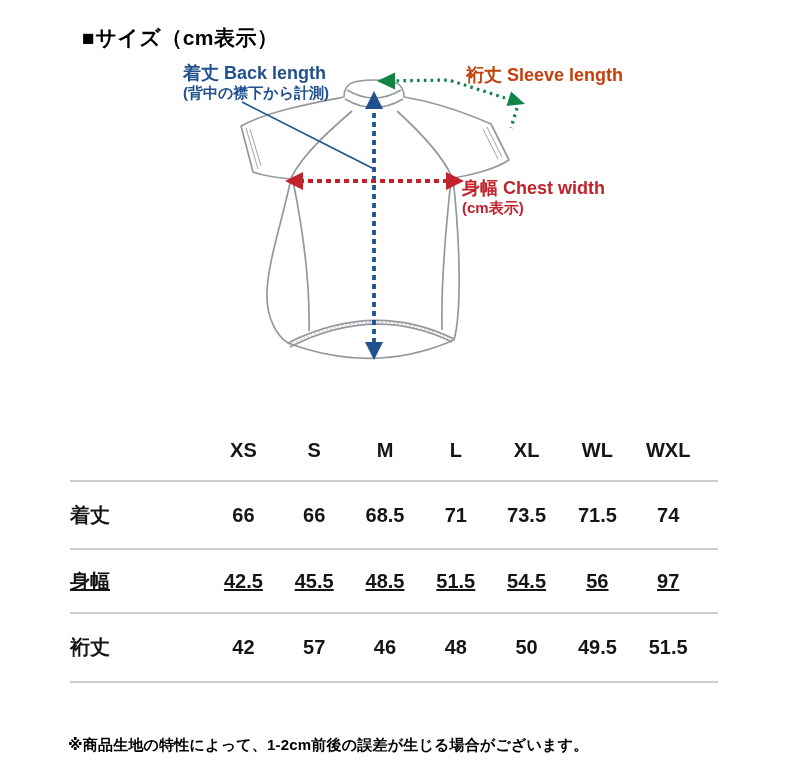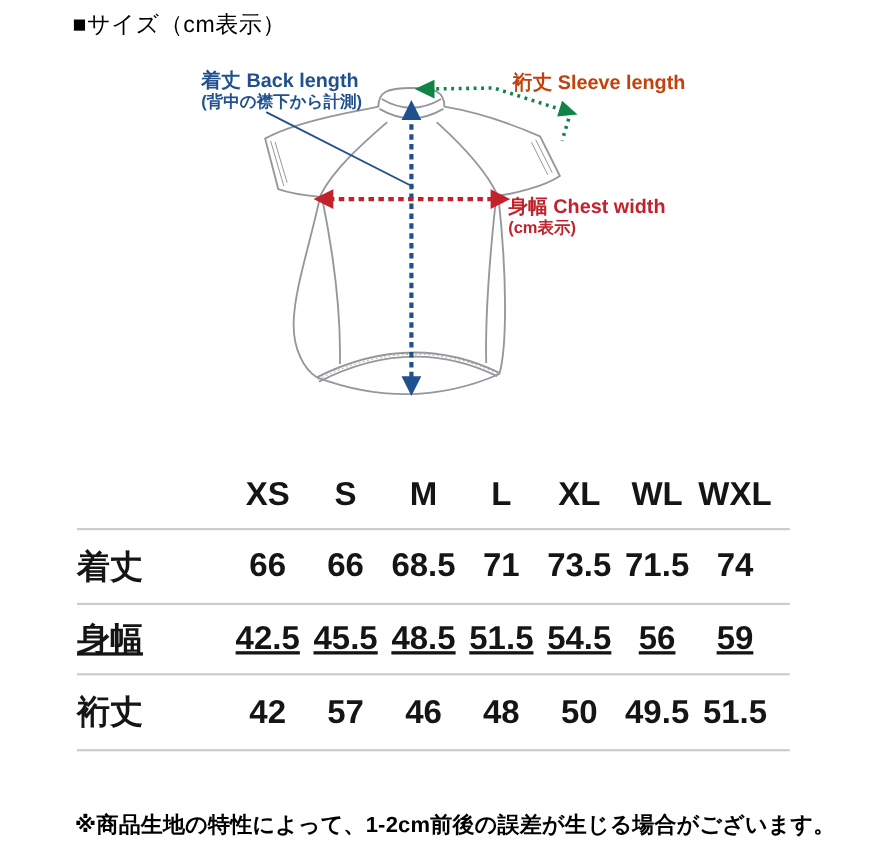--- a/index.html
+++ b/index.html
@@ -1,43 +1,43 @@
 <!DOCTYPE html>
 <html><head>
 <meta charset="utf-8">
 <style>
   html,body{margin:0;padding:0;background:#ffffff;}
   .screen{
     position:relative;width:800px;height:777px;background:#ffffff;overflow:hidden;
     font-family:"Liberation Sans","DejaVu Sans",sans-serif;color:#111111;
   }
   .page-title{
-    position:absolute;left:66px;top:8px;margin:0;
-    font-size:21px;font-weight:normal;letter-spacing:.5px;color:#000000;
+    position:absolute;left:66px;top:8px;margin:16px;
+    font-size:21px;font-weight:bold;letter-spacing:.5px;color:#000000;
   }
   .diagram-svg{position:absolute;left:0;top:0;}
   .lbl{position:absolute;font-weight:bold;line-height:1.18;white-space:nowrap;}
   .lbl .l1{font-size:18px;}
   .lbl .l2{font-size:15px;}
   .lbl-back{left:155px;top:63px;color:#20518e;margin-left:28px;}
   .lbl-sleeve{left:466px;top:65px;color:#c2410c;font-size:18px;}
   .lbl-chest{left:462px;top:178px;color:#c2222b;}
   .size-table{position:absolute;left:70px;top:420px;width:648px;font-weight:bold;color:#151515;}
   .trow{display:grid;grid-template-columns:138px repeat(7,70.8px);align-items:center;box-sizing:border-box;}
   .trow.thead{height:60px;}
   .trow.tdata{border-top:2px solid #cccccc;}
   .trow.tdata:nth-of-type(2){height:68px;}
   .trow.tdata:nth-of-type(3){height:64px;text-decoration:underline;}
   .trow.tdata:nth-of-type(4){height:71px;border-bottom:2px solid #cccccc;}
-  .cell{font-size:30px;}
+  .cell{font-size:20px;}
   .cell.lab{text-align:left;}
   .cell.hd,.cell.val{text-align:center;}
   .footnote{
     position:absolute;left:68px;top:736px;margin:0;
-    font-size:20px;font-weight:bold;color:#000000;letter-spacing:.2px;
+    font-size:15px;font-weight:bold;color:#000000;letter-spacing:.2px;
   }
 </style>
 </head>
 <body>
 
 <div class="screen">
 
   <h1 class="page-title">■サイズ（cm表示）</h1>
 
   <svg class="diagram-svg" width="800" height="410" viewBox="0 0 800 410" xmlns="http://www.w3.org/2000/svg">
@@ -115,21 +115,21 @@
     </div>
 
     <div class="trow tdata">
       <div class="cell lab">身幅</div>
       <div class="cell val">42.5</div>
       <div class="cell val">45.5</div>
       <div class="cell val">48.5</div>
       <div class="cell val">51.5</div>
       <div class="cell val">54.5</div>
       <div class="cell val">56</div>
-      <div class="cell val">59</div>
+      <div class="cell val">97</div>
     </div>
 
     <div class="trow tdata">
       <div class="cell lab">裄丈</div>
       <div class="cell val">42</div>
       <div class="cell val">57</div>
       <div class="cell val">46</div>
       <div class="cell val">48</div>
       <div class="cell val">50</div>
       <div class="cell val">49.5</div>

